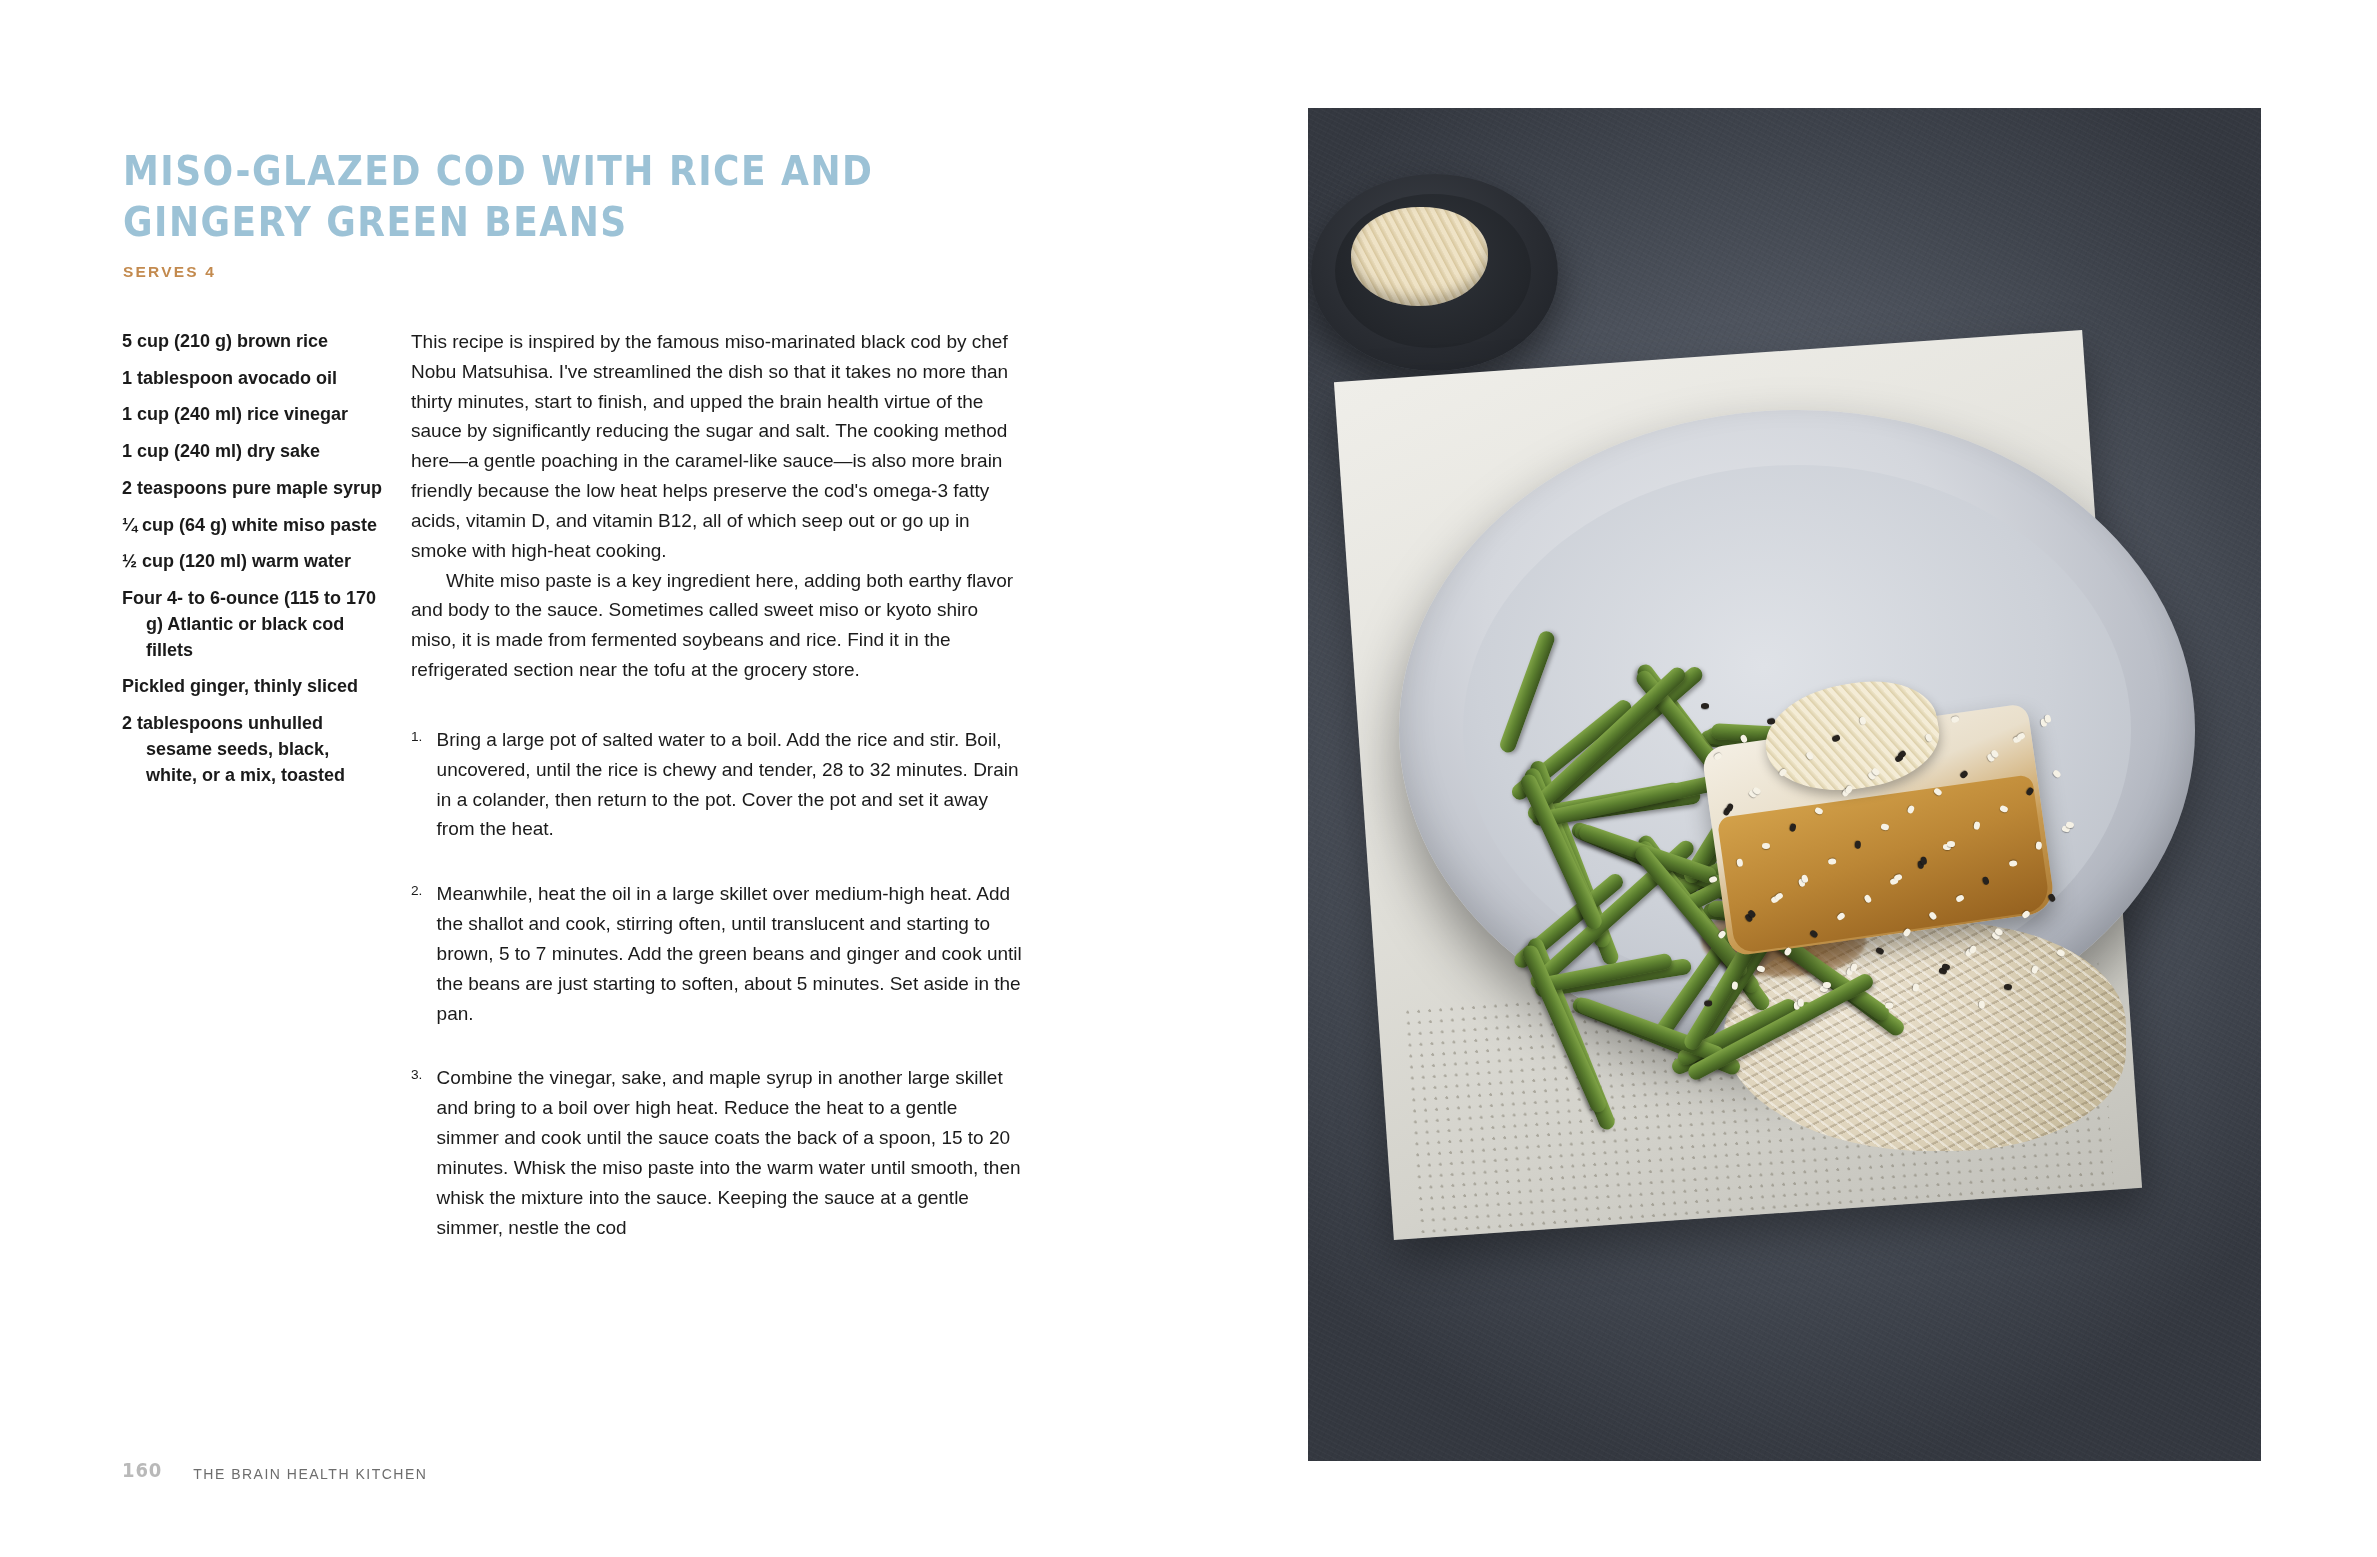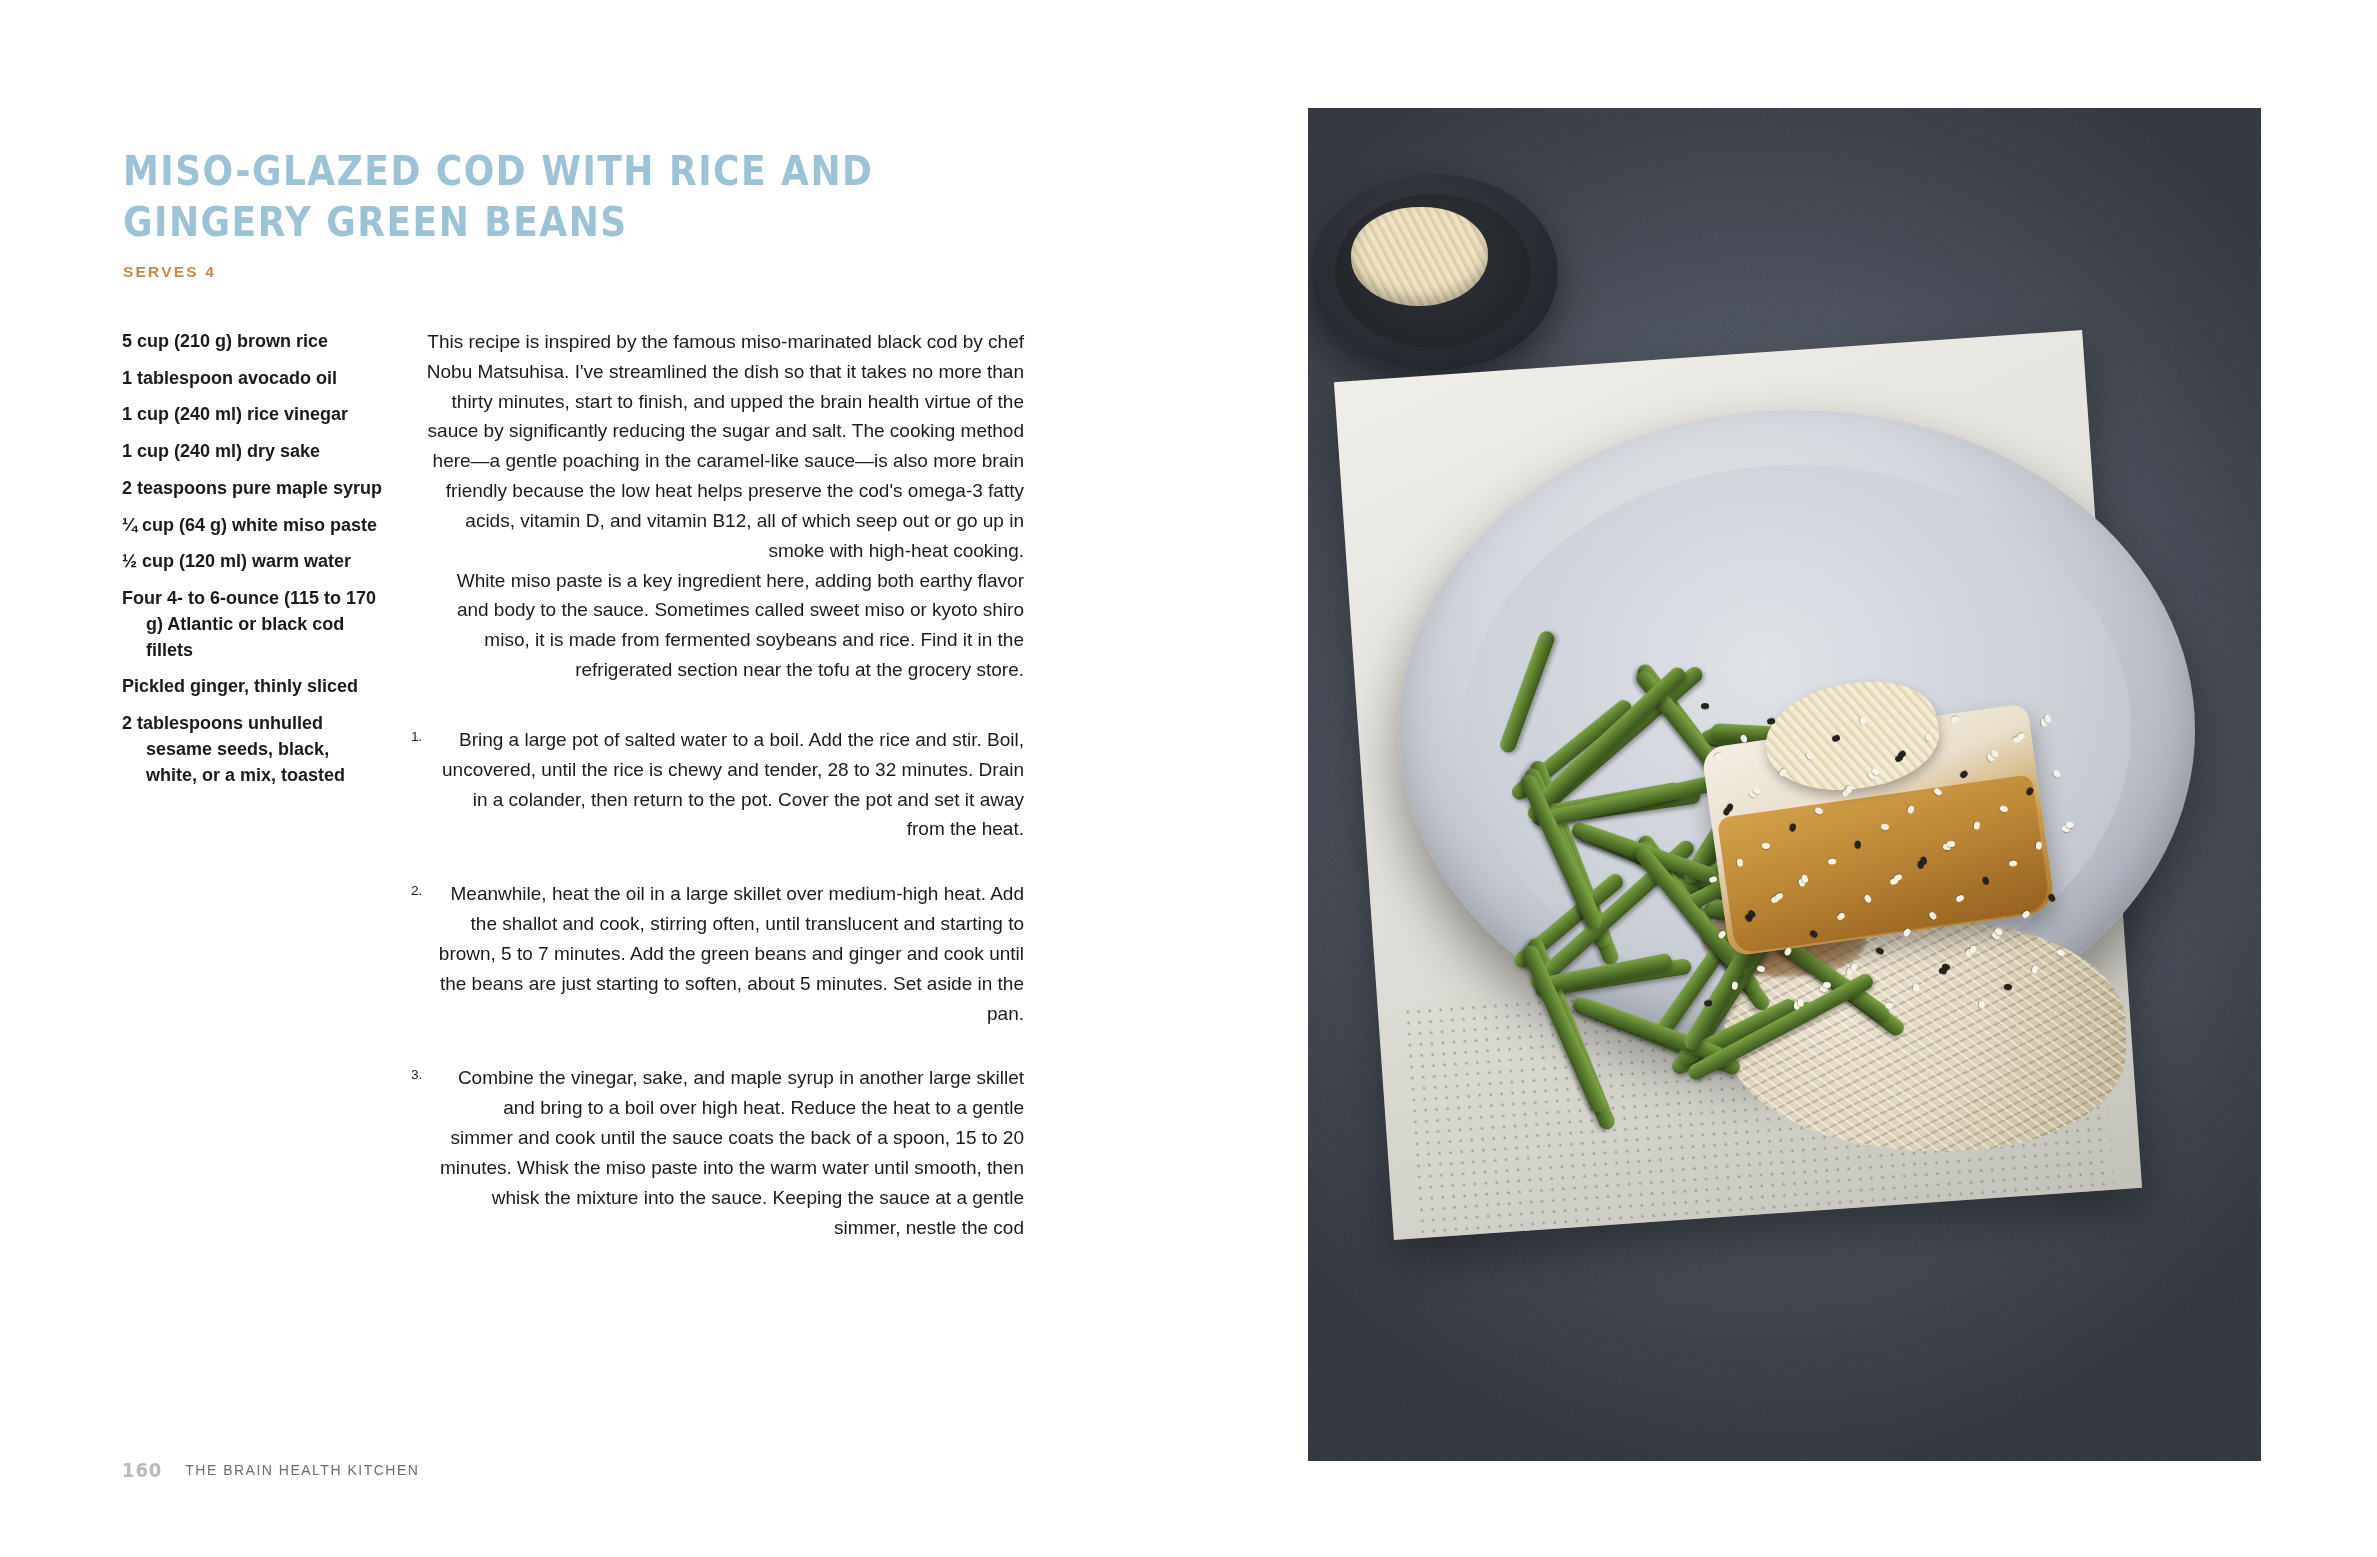--- a/index.html
+++ b/index.html
@@ -81,21 +81,21 @@
     position: absolute;
     left: 411px;
     top: 327px;
     width: 613px;
   }
   .body-col p {
     margin: 0;
     font-size: 19px;
     line-height: 1.57;
     color: #1b1b1b;
-    text-align: right;
+    text-align: left;
   }
   .body-col p.indent {
     text-indent: 35px;
   }
   .steps {
     margin-top: 40px;
   }
   .step {
     position: relative;
     margin-bottom: 35px;
@@ -113,22 +113,22 @@
     margin: 0;
     font-size: 19px;
     line-height: 1.57;
   }
 
   .footer {
     position: absolute;
     left: 122px;
     top: 1458px;
     display: flex;
-    align-items: center;
-    gap: 23px;
+    align-items: flex-end;
+    gap: 31px;
   }
   .folio {
     font-family: "DejaVu Sans Condensed", "Liberation Sans Narrow", "Liberation Sans", sans-serif;
     font-weight: 700;
     font-size: 20px;
     color: #b9b9b9;
     letter-spacing: 0.9px;
   }
   .book-title {
     font-size: 14px;

